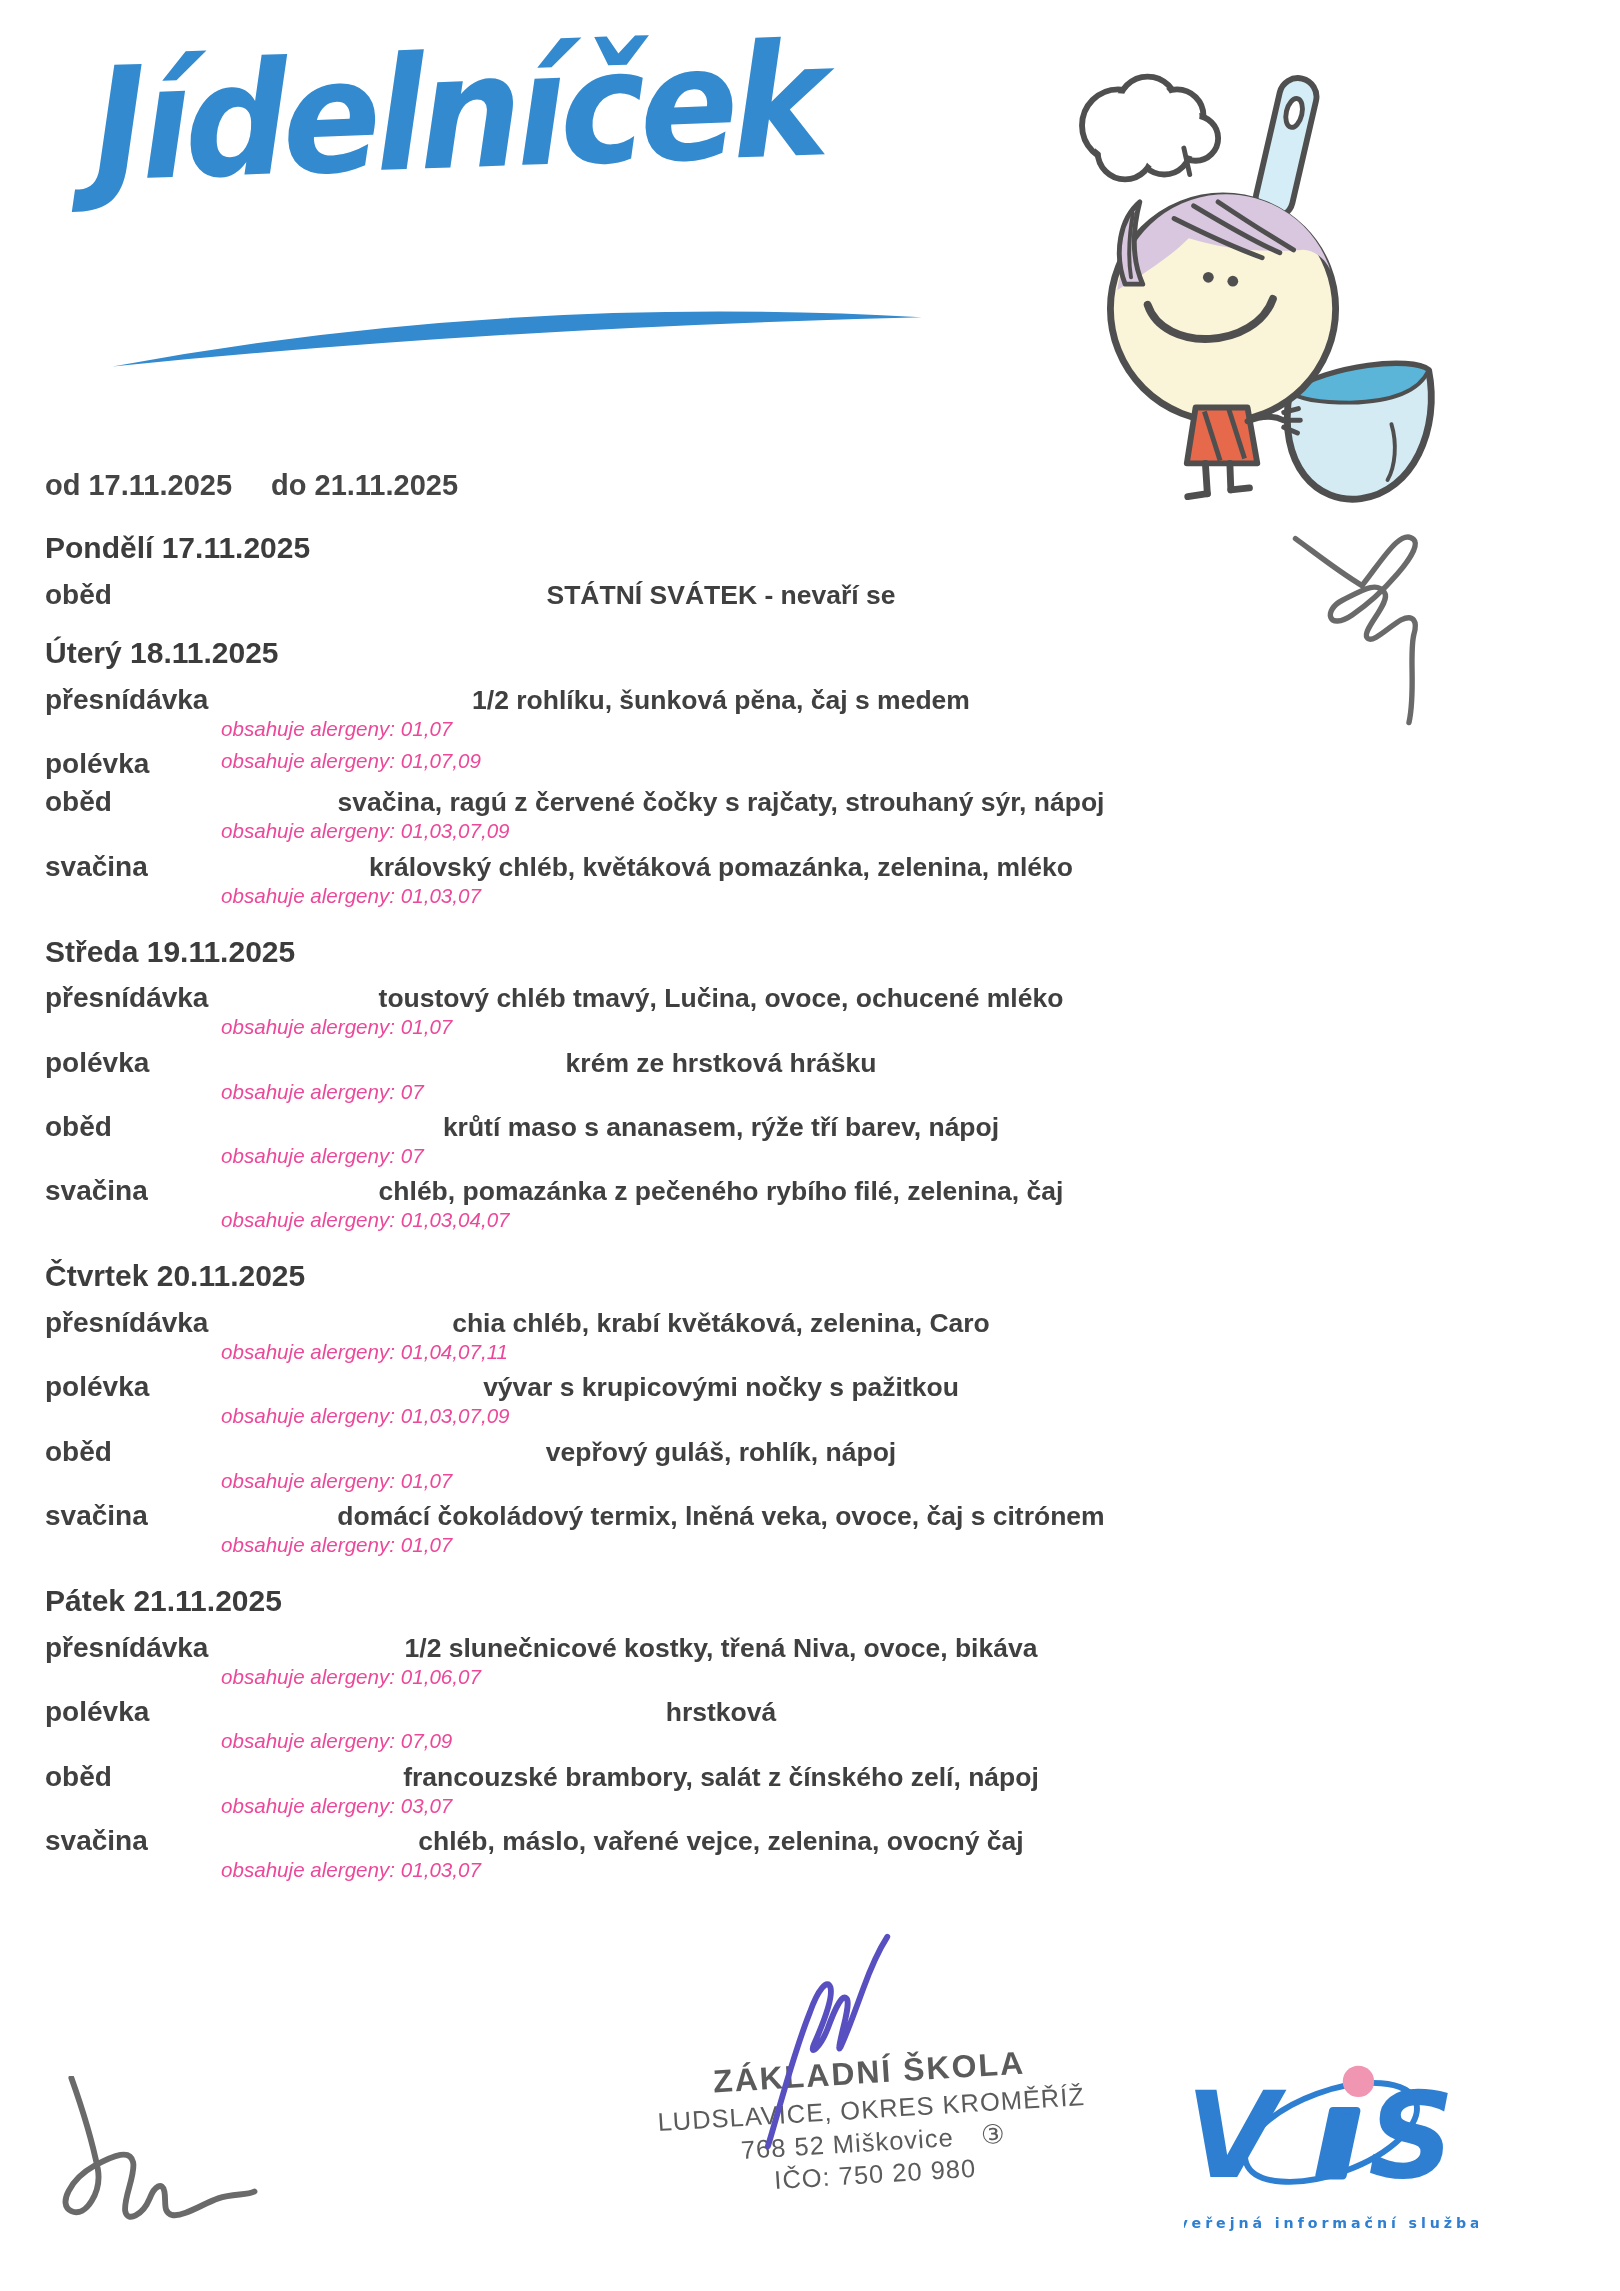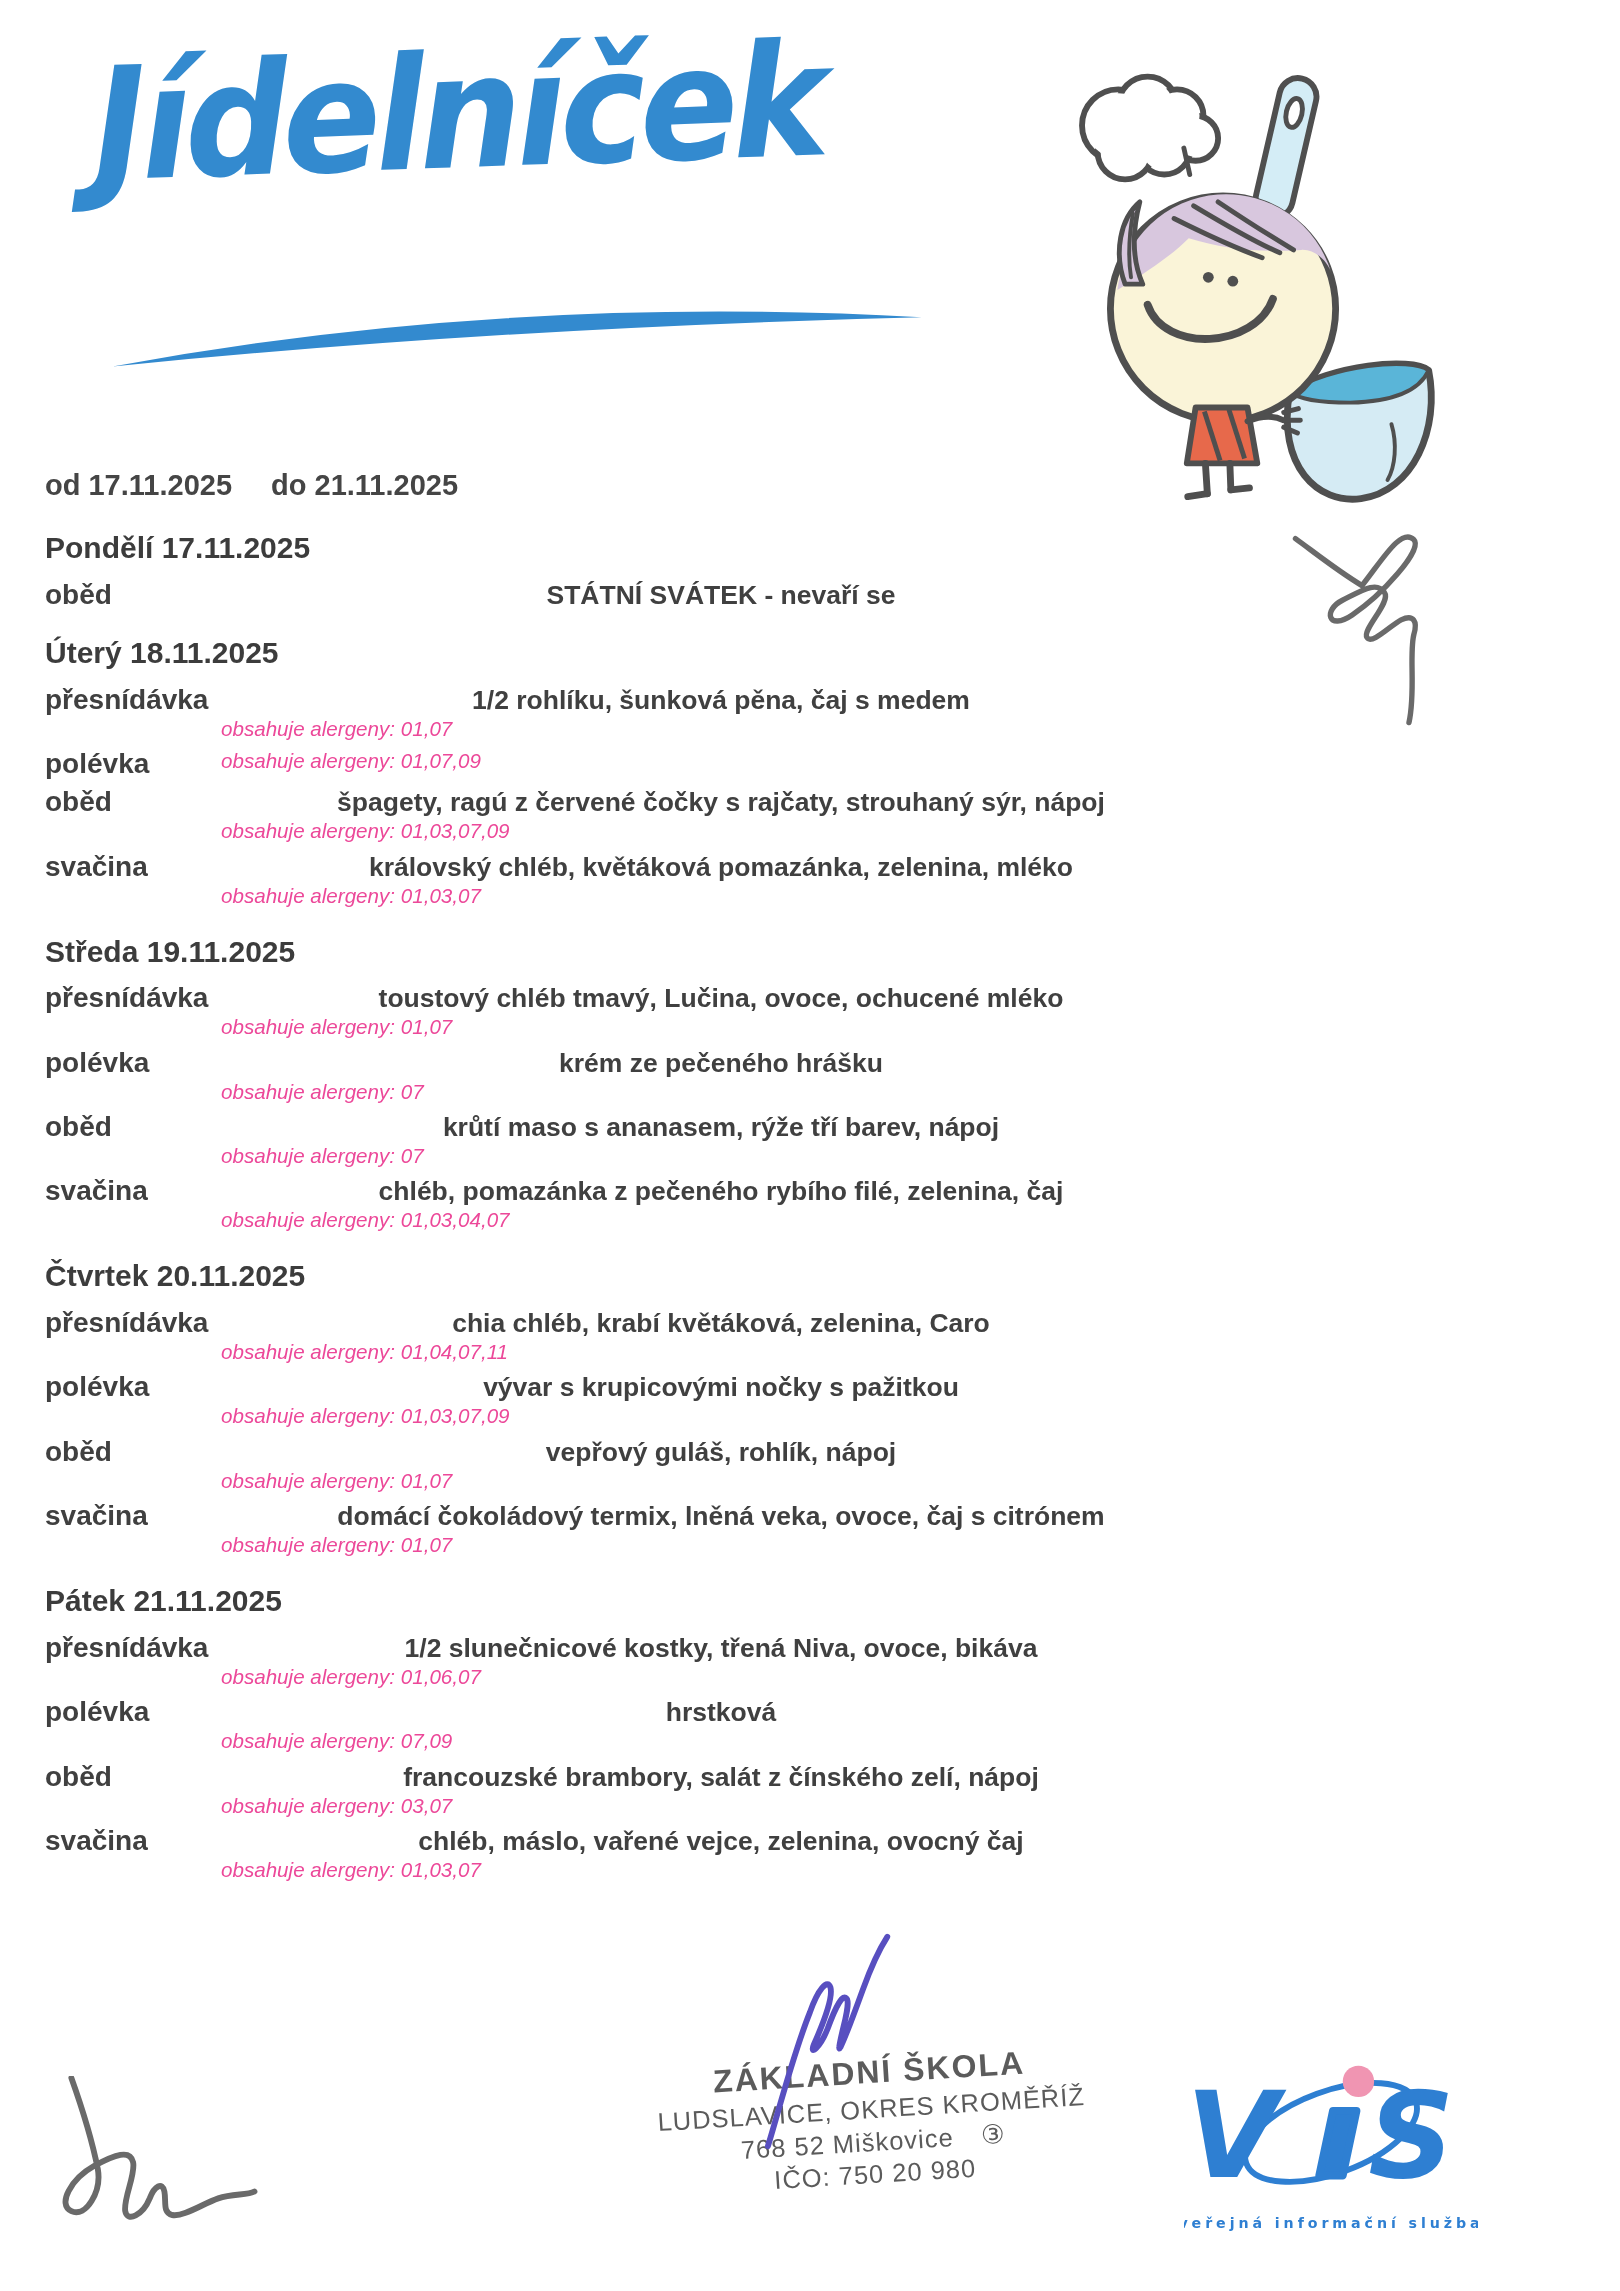--- a/index.html
+++ b/index.html
@@ -163,21 +163,21 @@
       </div>
       <div class="meal-row">
         <div class="meal-label">polévka</div>
         <div>
           <div class="allergens">obsahuje alergeny: 01,07,09</div>
         </div>
       </div>
       <div class="meal-row">
         <div class="meal-label">oběd</div>
         <div>
-          <div class="meal-text">špagety, ragú z červené čočky s rajčaty, strouhaný sýr, nápoj</div>
+          <div class="meal-text">svačina, ragú z červené čočky s rajčaty, strouhaný sýr, nápoj</div>
           <div class="allergens">obsahuje alergeny: 01,03,07,09</div>
         </div>
       </div>
       <div class="meal-row">
         <div class="meal-label">svačina</div>
         <div>
           <div class="meal-text">královský chléb, květáková pomazánka, zelenina, mléko</div>
           <div class="allergens">obsahuje alergeny: 01,03,07</div>
         </div>
       </div>
@@ -188,21 +188,21 @@
       <div class="meal-row">
         <div class="meal-label">přesnídávka</div>
         <div>
           <div class="meal-text">toustový chléb tmavý, Lučina, ovoce, ochucené mléko</div>
           <div class="allergens">obsahuje alergeny: 01,07</div>
         </div>
       </div>
       <div class="meal-row">
         <div class="meal-label">polévka</div>
         <div>
-          <div class="meal-text">krém ze pečeného hrášku</div>
+          <div class="meal-text">krém ze hrstková hrášku</div>
           <div class="allergens">obsahuje alergeny: 07</div>
         </div>
       </div>
       <div class="meal-row">
         <div class="meal-label">oběd</div>
         <div>
           <div class="meal-text">krůtí maso s ananasem, rýže tří barev, nápoj</div>
           <div class="allergens">obsahuje alergeny: 07</div>
         </div>
       </div>

